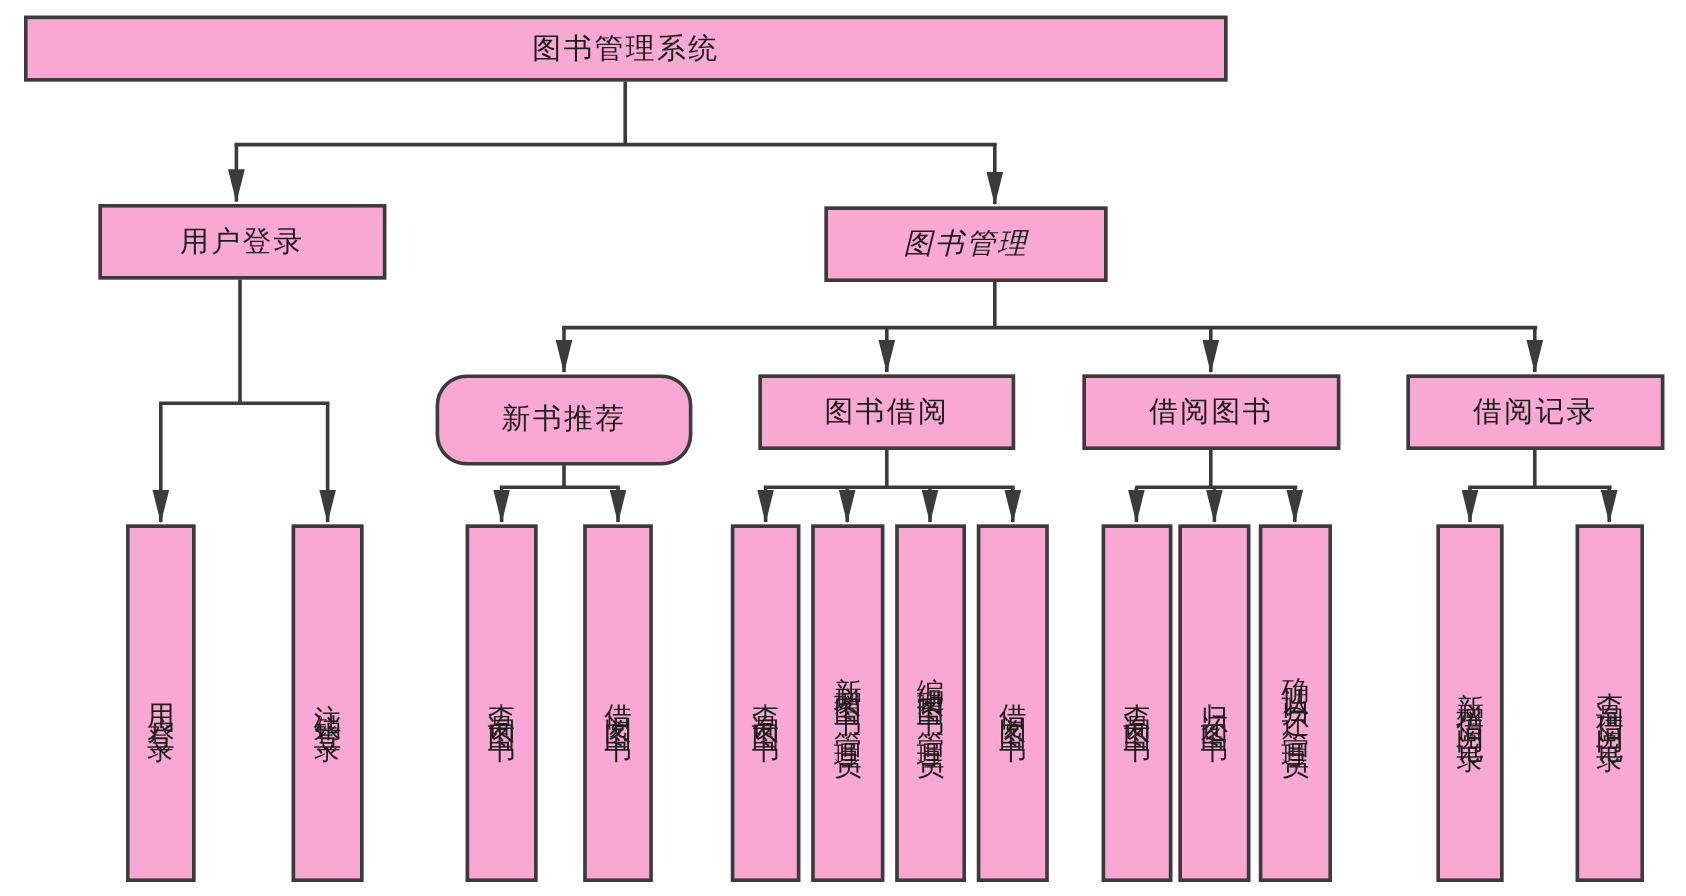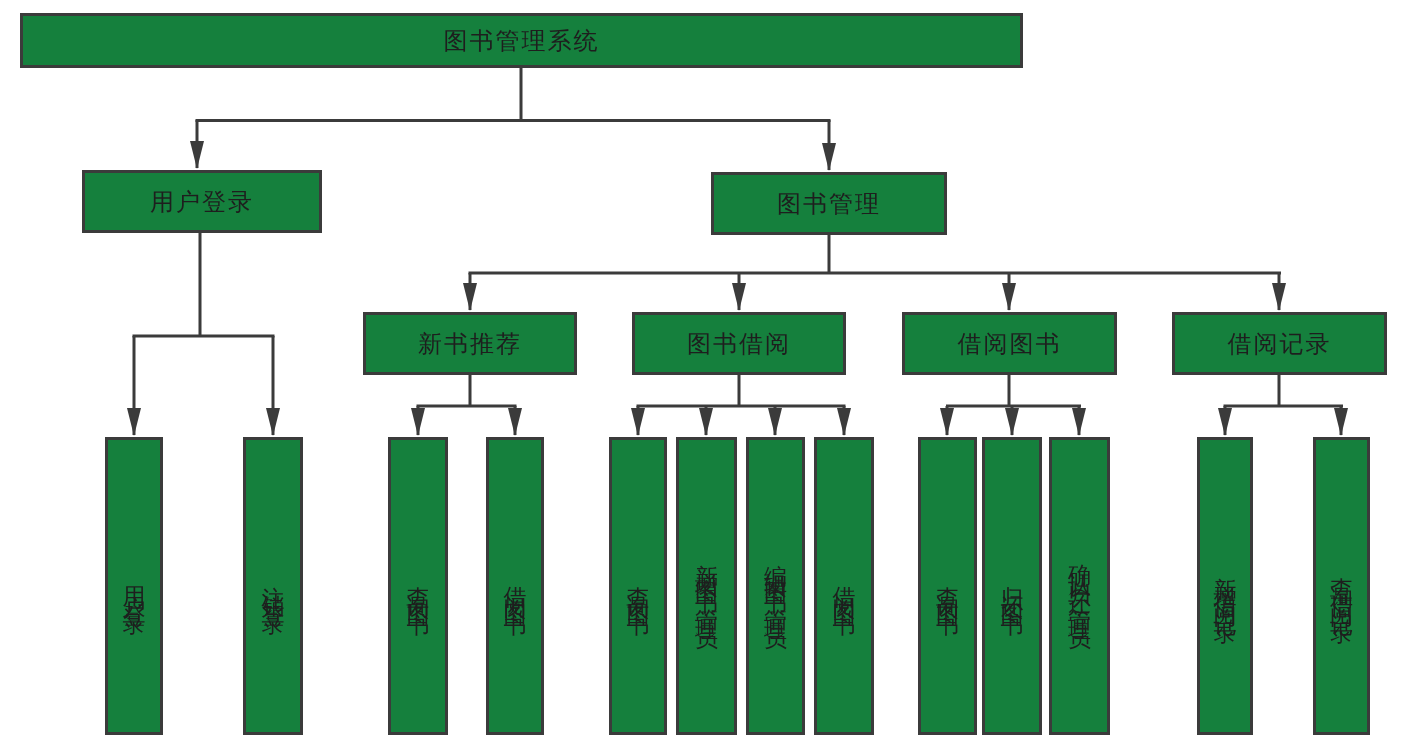--- a/index.html
+++ b/index.html
@@ -19,21 +19,21 @@
     position: absolute;
     left: 0; top: 0;
     width: 1405px;
     height: 747px;
     pointer-events: none;
   }
   .box {
     position: absolute;
     box-sizing: border-box;
     border: 3px solid #3b3b3b;
-    background: #15803d;
+    background: #f9a8d4;
     display: flex;
     align-items: center;
     justify-content: center;
     color: #1e1e1e;
     font-size: 24px;
     letter-spacing: 2px;
     line-height: 1;
     text-align: center;
   }
   .box.v {
@@ -100,23 +100,23 @@
       <line x1="1012" y1="406" x2="1012" y2="435" marker-end="url(#ah)"></line>
       <line x1="1079" y1="406" x2="1079" y2="435" marker-end="url(#ah)"></line>
       <line x1="1225" y1="406" x2="1225" y2="435" marker-end="url(#ah)"></line>
       <line x1="1341" y1="406" x2="1341" y2="435" marker-end="url(#ah)"></line>
     </g>
   </svg>
 
   <div class="box" style="left:20px; top:13px; width:1003px; height:55px;">图书管理系统</div>
 
   <div class="box" style="left:82px; top:170px; width:240px; height:63px;">用户登录</div>
-  <div class="box" style="left:711px; top:172px; width:236px; height:63px;">图书管理</div>
+  <div class="box" style="left:687px; top:172px; width:236px; height:63px;font-style:italic;">图书管理</div>
 
-  <div class="box" style="left:363px; top:312px; width:214px; height:63px;">新书推荐</div>
+  <div class="box" style="left:363px; top:312px; width:214px; height:76px;border-radius:26px;">新书推荐</div>
   <div class="box" style="left:632px; top:312px; width:214px; height:63px;">图书借阅</div>
   <div class="box" style="left:902px; top:312px; width:215px; height:63px;">借阅图书</div>
   <div class="box" style="left:1172px; top:312px; width:215px; height:63px;">借阅记录</div>
 
   <div class="box v" style="left:105px; top:437px; width:58px; height:298px;">用户登录</div>
   <div class="box v" style="left:243px; top:437px; width:60px; height:298px;">注销登录</div>
 
   <div class="box v" style="left:388px; top:437px; width:60px; height:298px;">查询图书</div>
   <div class="box v" style="left:486px; top:437px; width:58px; height:298px;">借阅图书</div>
 

